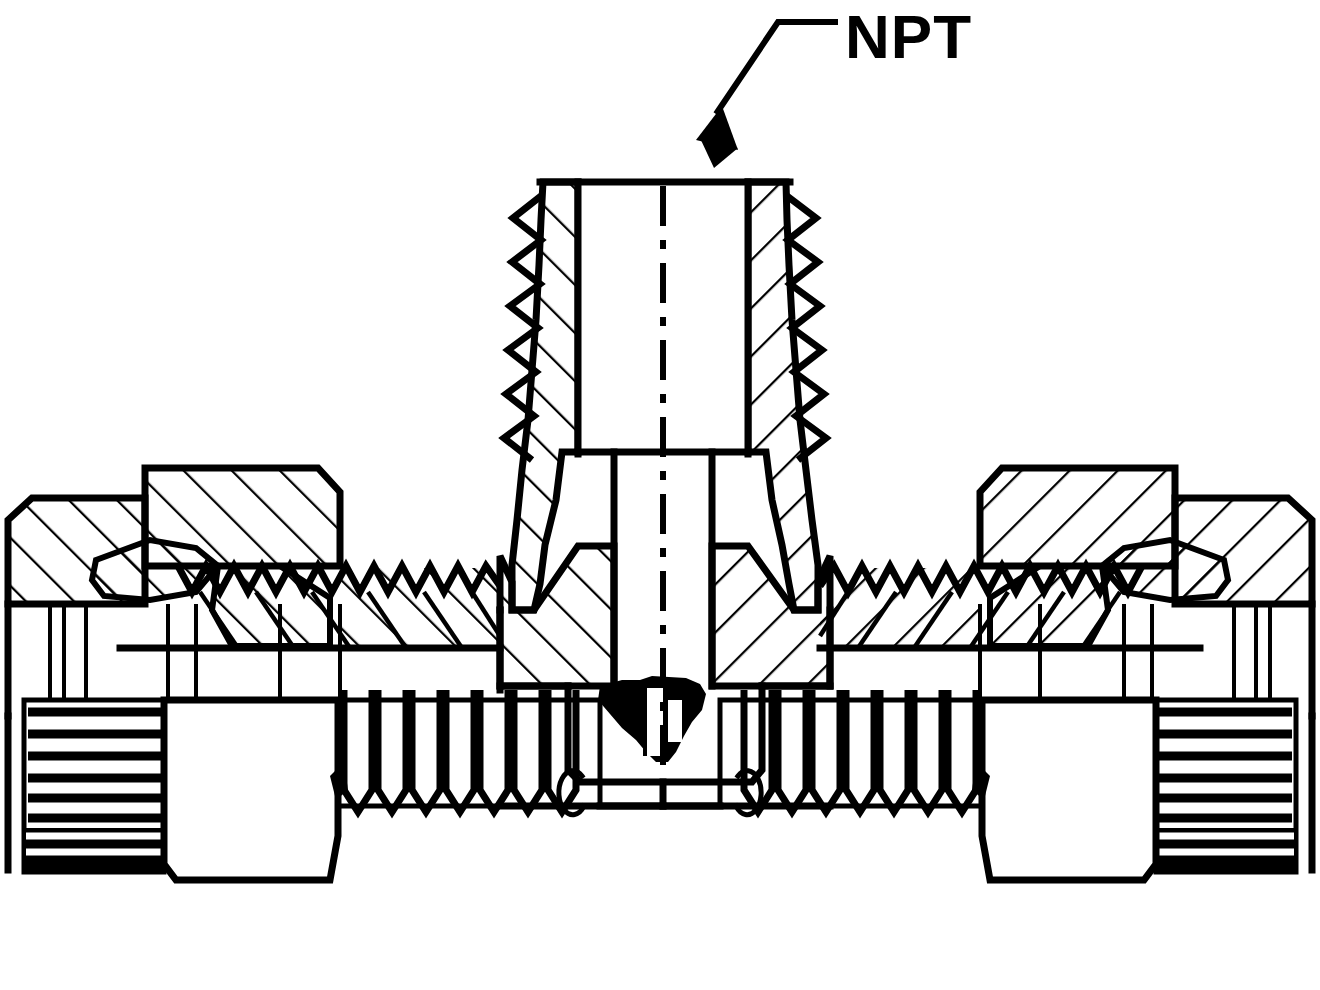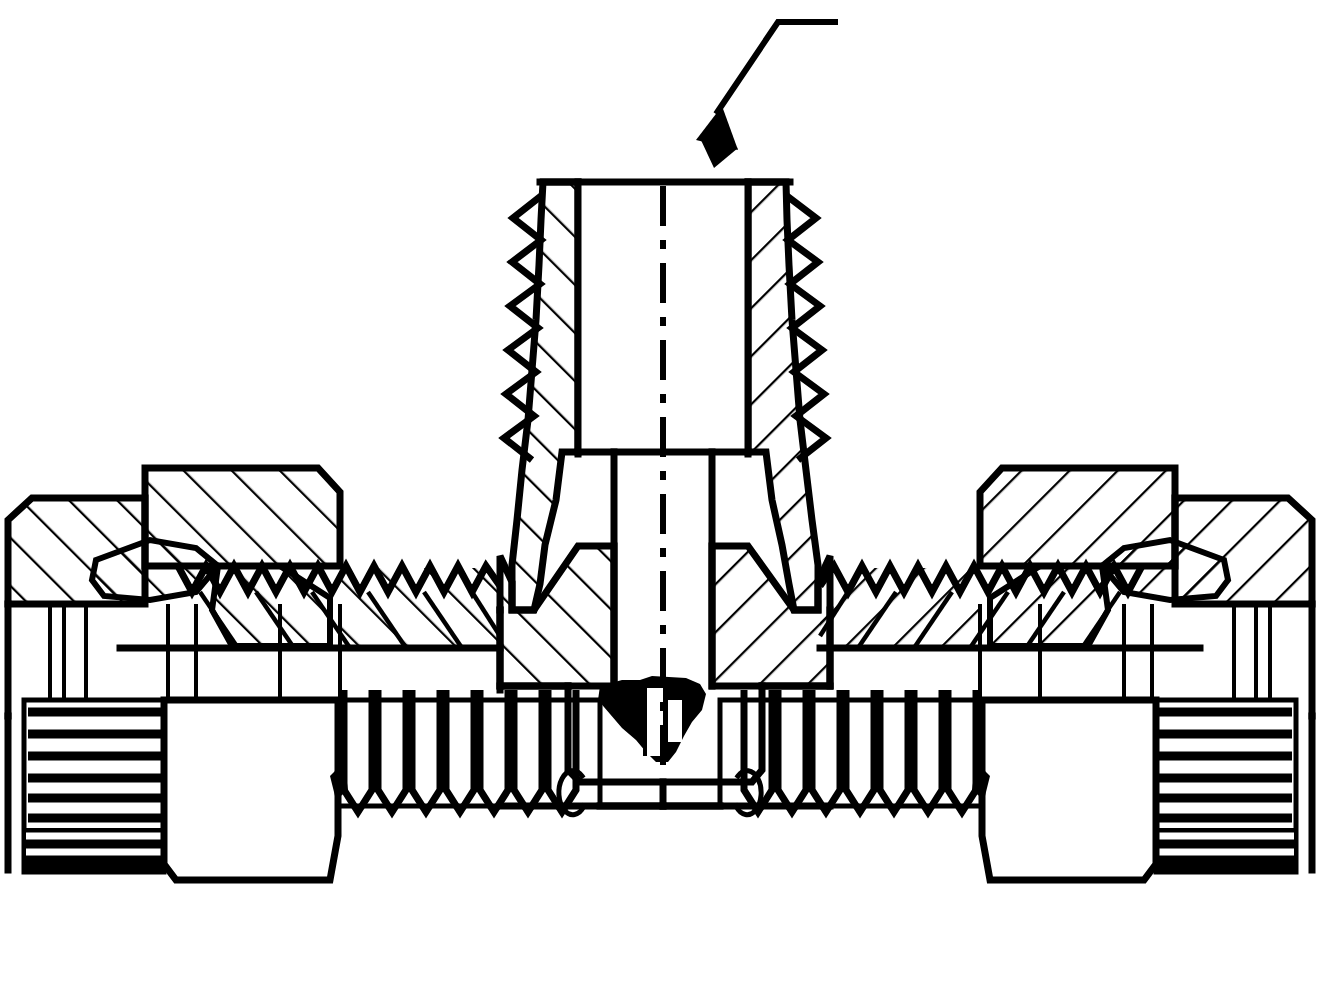--- a/index.html
+++ b/index.html
@@ -483,14 +483,15 @@
     <line class="centerline" x1="663" y1="186" x2="663" y2="806" stroke-dasharray="40 14 9 14"></line>
 
     <g>
       <polyline class="leader" points="838,22 778,22 716,114"></polyline>
       <path class="arrow-head" d="M 722 106 L 738 150 L 696 140 Z"></path>
       <path class="arrow-head" d="M 700 138 L 738 148 L 714 168 Z"></path>
     </g>
 
   </svg>
 
+  <div style="position: absolute; left: 845px; top: 6px; line-height: 1; font-family: &quot;Liberation Sans&quot;, sans-serif; font-weight: bold; font-size: 62px; color: rgb(0, 0, 0); letter-spacing: 1px;">NPT</div>
 
 </div>
 
 </body></html>

